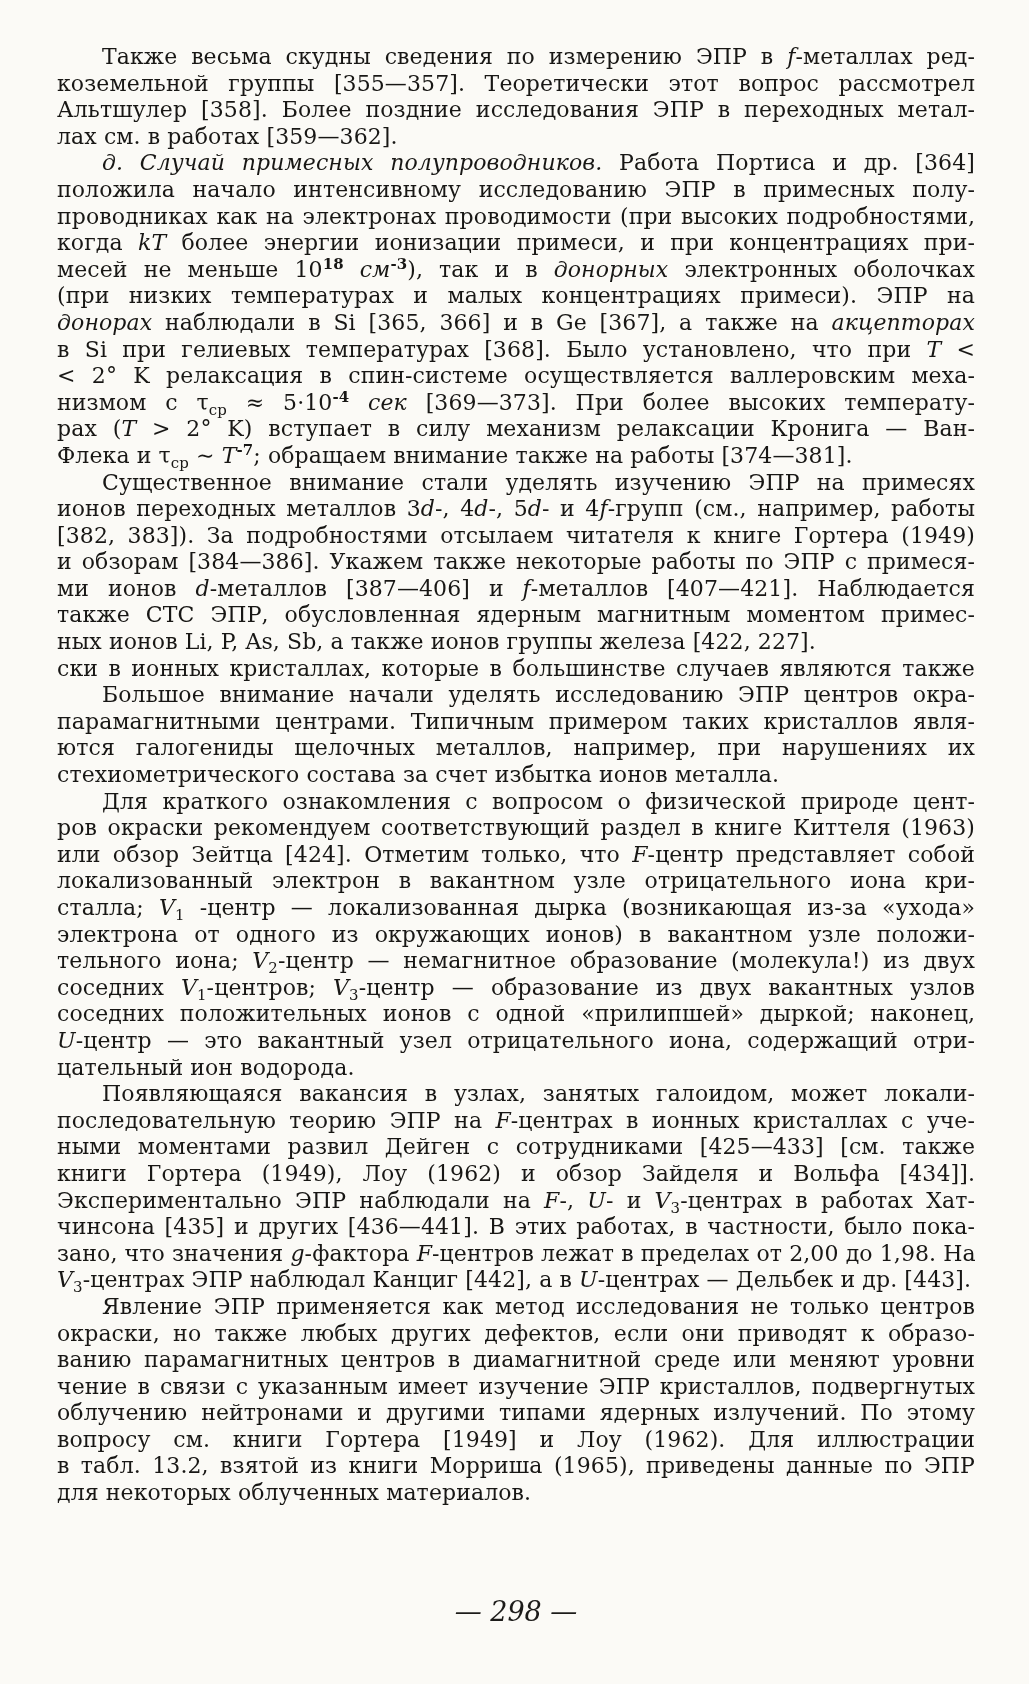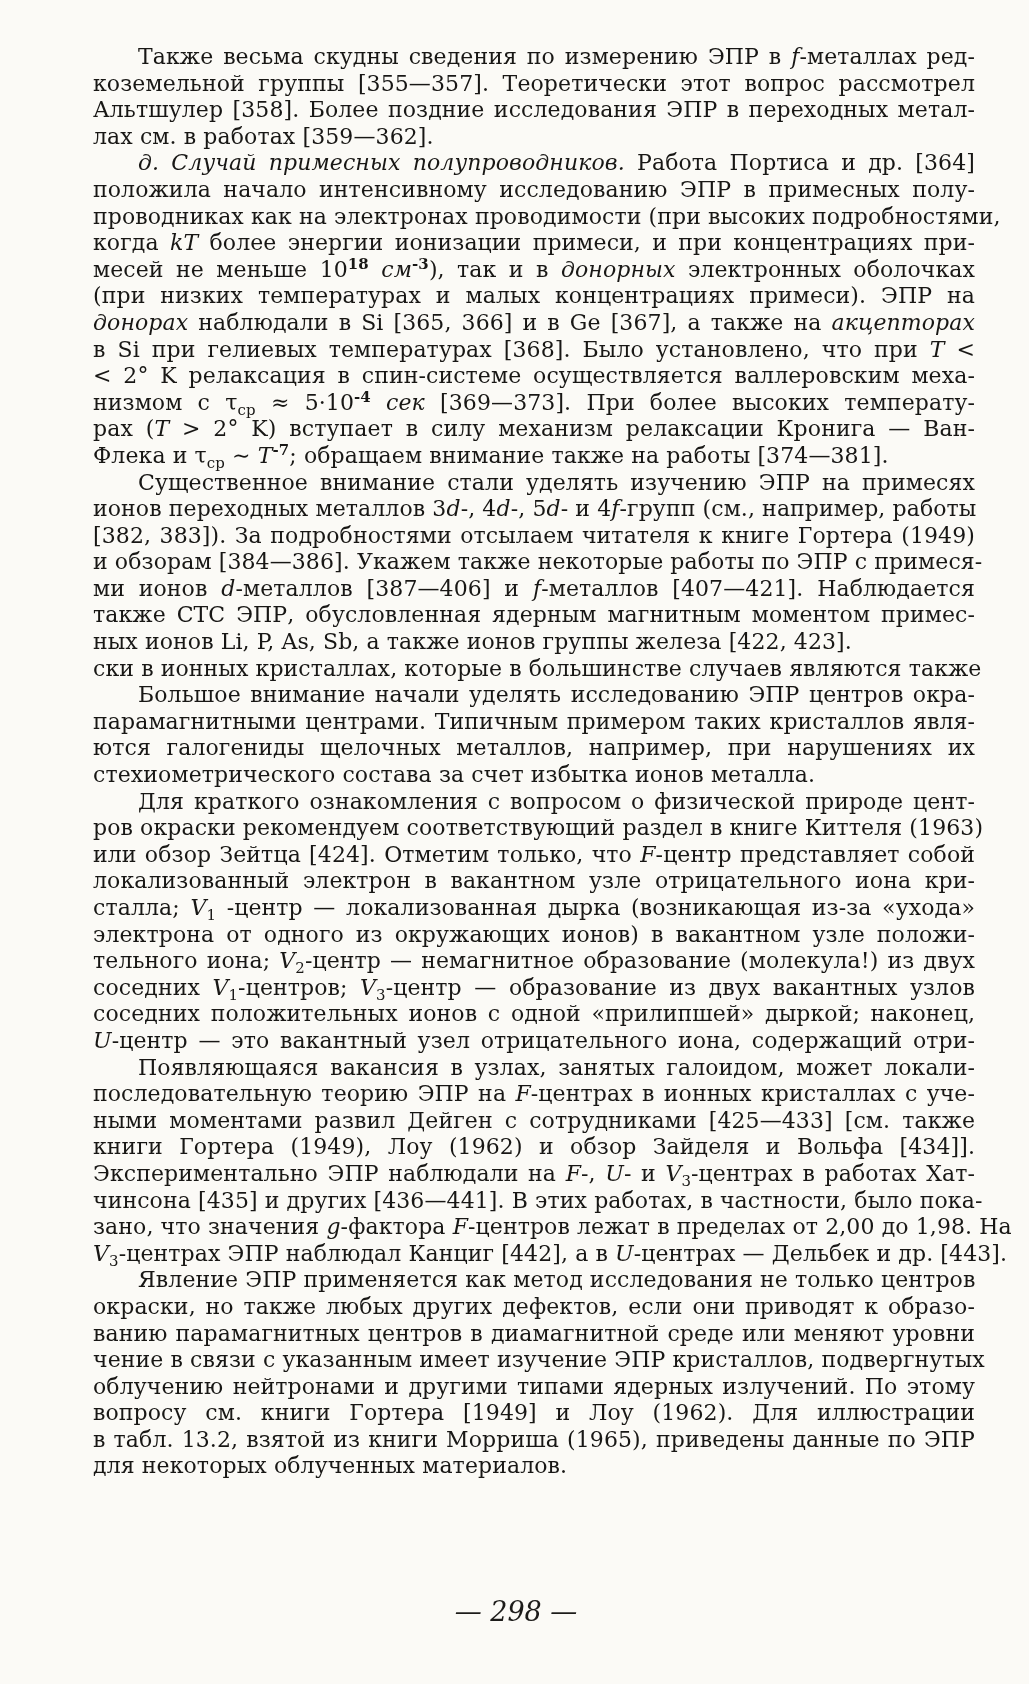--- a/index.html
+++ b/index.html
@@ -25,21 +25,20 @@
     top: 44px;
     width: 918px;
   }
   .line {
     font-size: 22px;
     line-height: 26.6px;
     text-align: justify;
     text-align-last: justify;
     white-space: nowrap;
     letter-spacing: 0.1px;
-    margin-left: 36px;
   }
   .line.indent { text-indent: 45px; }
   .line.plast { text-align-last: left; }
   .it { font-style: italic; }
   .sup {
     vertical-align: super;
     font-size: 68%;
     line-height: 0;
     font-weight: bold;
   }
@@ -79,36 +78,37 @@
       <div class="line">&lt; 2° K релаксация в спин-системе осуществляется валлеровским меха-</div>
       <div class="line">низмом с τ<span class="sub">ср</span> ≈ 5·10<span class="sup">-4</span> <span class="it">сек</span> [369—373]. При более высоких температу-</div>
       <div class="line">рах (<span class="it">T</span> &gt; 2° K) вступает в силу механизм релаксации Кронига — Ван-</div>
       <div class="line plast">Флека и τ<span class="sub">ср</span> ∼ <span class="it">T</span><span class="sup">-7</span>; обращаем внимание также на работы [374—381].</div>
       <div class="line indent">Существенное внимание стали уделять изучению ЭПР на примесях</div>
       <div class="line">ионов переходных металлов 3<span class="it">d</span>-, 4<span class="it">d</span>-, 5<span class="it">d</span>- и 4<span class="it">f</span>-групп (см., например, работы</div>
       <div class="line">[382, 383]). За подробностями отсылаем читателя к книге Гортера (1949)</div>
       <div class="line">и обзорам [384—386]. Укажем также некоторые работы по ЭПР с примеся-</div>
       <div class="line">ми ионов <span class="it">d</span>-металлов [387—406] и <span class="it">f</span>-металлов [407—421]. Наблюдается</div>
       <div class="line">также СТС ЭПР, обусловленная ядерным магнитным моментом примес-</div>
-      <div class="line plast">ных ионов Li, P, As, Sb, а также ионов группы железа [422, 423].</div>
+      <div class="line plast">ных ионов Li, P, As, Sb, а также ионов группы железа [422, 227].</div>
       <div class="line">ски в ионных кристаллах, которые в большинстве случаев являются также</div>
       <div class="line indent">Большое внимание начали уделять исследованию ЭПР центров окра-</div>
       <div class="line">парамагнитными центрами. Типичным примером таких кристаллов явля-</div>
       <div class="line">ются галогениды щелочных металлов, например, при нарушениях их</div>
       <div class="line plast">стехиометрического состава за счет избытка ионов металла.</div>
       <div class="line indent">Для краткого ознакомления с вопросом о физической природе цент-</div>
       <div class="line">ров окраски рекомендуем соответствующий раздел в книге Киттеля (1963)</div>
       <div class="line">или обзор Зейтца [424]. Отметим только, что <span class="it">F</span>-центр представляет собой</div>
       <div class="line">локализованный электрон в вакантном узле отрицательного иона кри-</div>
       <div class="line">сталла; <span class="it">V</span><span class="sub">1</span> -центр — локализованная дырка (возникающая из-за «ухода»</div>
       <div class="line">электрона от одного из окружающих ионов) в вакантном узле положи-</div>
       <div class="line">тельного иона; <span class="it">V</span><span class="sub">2</span>-центр — немагнитное образование (молекула!) из двух</div>
       <div class="line">соседних <span class="it">V</span><span class="sub">1</span>-центров; <span class="it">V</span><span class="sub">3</span>-центр — образование из двух вакантных узлов</div>
       <div class="line">соседних положительных ионов с одной «прилипшей» дыркой; наконец,</div>
       <div class="line"><span class="it">U</span>-центр — это вакантный узел отрицательного иона, содержащий отри-</div>
+      <div class="line plast">цательный ион водорода.</div>
       <div class="line indent">Появляющаяся вакансия в узлах, занятых галоидом, может локали-</div>
       <div class="line">последовательную теорию ЭПР на <span class="it">F</span>-центрах в ионных кристаллах с уче-</div>
       <div class="line">ными моментами развил Дейген с сотрудниками [425—433] [см. также</div>
       <div class="line">книги Гортера (1949), Лоу (1962) и обзор Зайделя и Вольфа [434]].</div>
       <div class="line">Экспериментально ЭПР наблюдали на <span class="it">F</span>-, <span class="it">U</span>- и <span class="it">V</span><span class="sub">3</span>-центрах в работах Хат-</div>
       <div class="line">чинсона [435] и других [436—441]. В этих работах, в частности, было пока-</div>
       <div class="line">зано, что значения <span class="it">g</span>-фактора <span class="it">F</span>-центров лежат в пределах от 2,00 до 1,98. На</div>
       <div class="line plast"><span class="it">V</span><span class="sub">3</span>-центрах ЭПР наблюдал Канциг [442], а в <span class="it">U</span>-центрах — Дельбек и др. [443].</div>
       <div class="line indent">Явление ЭПР применяется как метод исследования не только центров</div>
       <div class="line">окраски, но также любых других дефектов, если они приводят к образо-</div>

